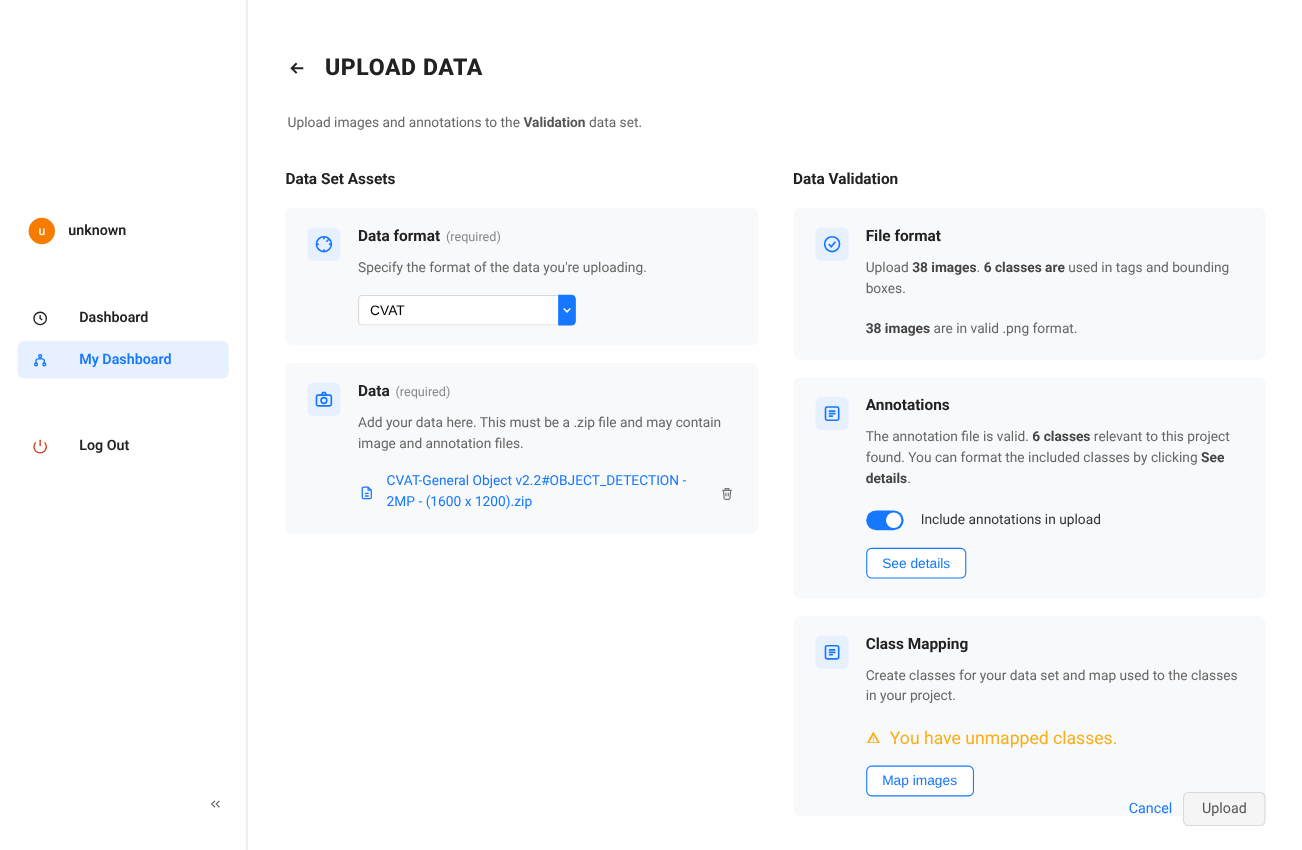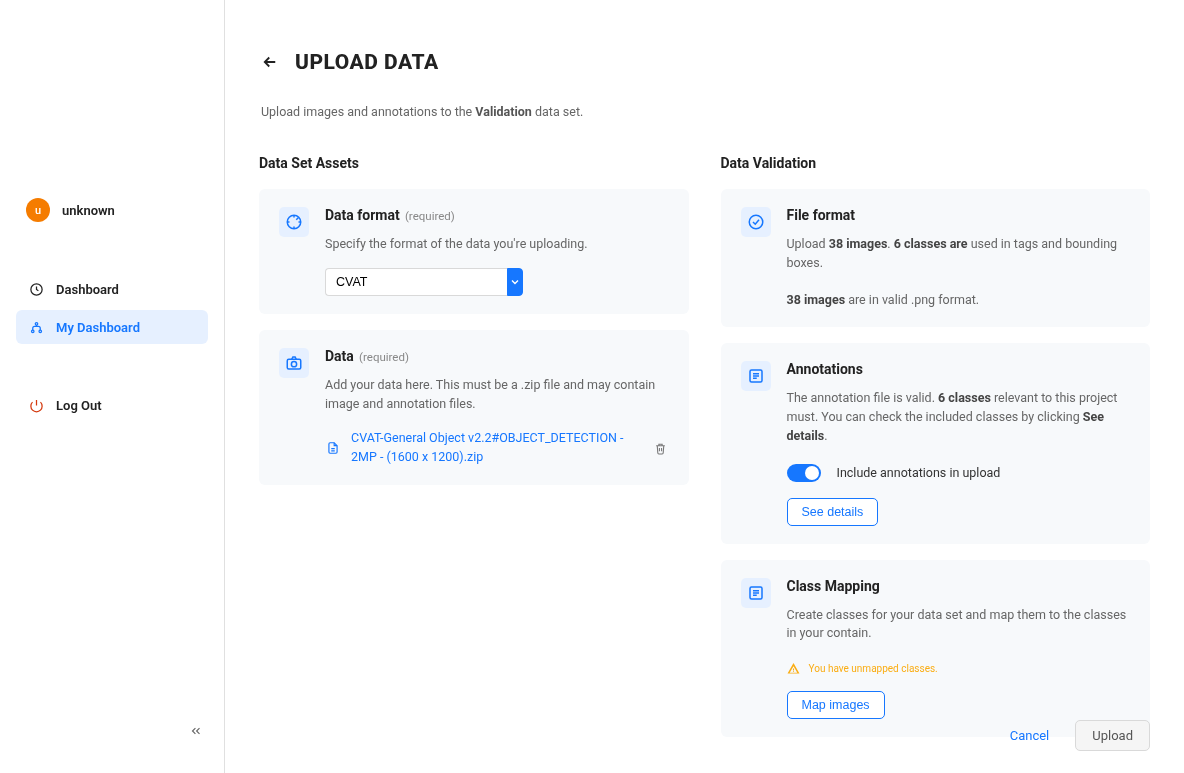--- a/index.html
+++ b/index.html
@@ -6,21 +6,21 @@
 body { font-family: -apple-system, BlinkMacSystemFont, "Segoe UI", Roboto, Helvetica, Arial, sans-serif; font-size: 13px; color: #222; background: #fff; width: 1184px; height: 773px; overflow: hidden; }
 
 .app { display: flex; height: 100%; }
 
 
 .sidebar { width: 225px; border-right: 1px solid #e0e0e0; display: flex; flex-direction: column; padding: 16px; position: relative; }
 .user-block { display: flex; align-items: center; gap: 12px; margin-top: 180px; margin-bottom: 48px; padding: 2px 10px; }
 .avatar { width: 24px; height: 24px; border-radius: 50%; background: #f57c00; color: #fff; font-size: 11px; display: flex; align-items: center; justify-content: center; font-weight: 500; }
 .user-name { font-weight: 600; font-size: 13px; }
 .nav { display: flex; flex-direction: column; gap: 4px; }
-.nav-item { display: flex; align-items: center; gap: 12px; padding: 9px 12px; border-radius: 6px; cursor: pointer; font-size: 13px; font-weight: 600; color: #222; }
+.nav-item { display: flex; align-items: center; gap: 28px; padding: 9px 12px; border-radius: 6px; cursor: pointer; font-size: 13px; font-weight: 600; color: #222; }
 .nav-item.active { background: #e6f0ff; color: #1677ff; }
 .nav-item .icon { width: 16px; height: 16px; display: flex; align-items: center; justify-content: center; }
 .nav-logout { margin-top: 40px; }
 .collapse-handle { position: absolute; bottom: 30px; right: 16px; width: 24px; height: 24px; display: flex; align-items: center; justify-content: center; cursor: pointer; color: #666; font-size: 14px; }
 
 
 .main { flex: 1; padding: 50px 34px 20px 34px; overflow-y: auto; position: relative; }
 .page-header { display: flex; align-items: center; gap: 14px; margin-bottom: 30px; }
 .back-btn { width: 22px; height: 22px; display: flex; align-items: center; justify-content: center; cursor: pointer; }
 .page-title { font-size: 21px; font-weight: 800; letter-spacing: 0.5px; }
@@ -49,24 +49,24 @@
 .file-name { color: #1677ff; font-size: 12.5px; flex: 1; line-height: 1.5; cursor: pointer; max-width: 310px; }
 .trash { color: #777; cursor: pointer; width:16px; height:16px; display:flex; align-items:center; justify-content:center; }
 
 .toggle-row { display: flex; align-items: center; gap: 16px; margin-top: 18px; }
 .toggle { width: 34px; height: 18px; border-radius: 10px; background: #1677ff; position: relative; cursor: pointer; }
 .toggle::after { content: ""; width: 14px; height: 14px; border-radius: 50%; background: #fff; position: absolute; top: 2px; right: 2px; }
 .toggle-label { font-size: 12.5px; color: #333; }
 
 .btn { display: inline-block; border: 1px solid #1677ff; color: #1677ff; background: #fff; border-radius: 5px; padding: 6px 14px; font-size: 12.5px; cursor: pointer; margin-top: 16px; }
 
-.warn-row { display: flex; align-items: center; gap: 8px; margin-top: 18px; color: #faad14; font-size: 10px; }
+.warn-row { display: flex; align-items: center; gap: 8px; margin-top: 18px; color: #faad14; font-size: 16px; }
 .warn-ico { width: 14px; height: 14px; display:flex; align-items:center; justify-content:center; }
 
-.footer { position: absolute; bottom: 22px; right: 34px; display: flex; gap: 16px; align-items: center; }
+.footer { position: absolute; bottom: 22px; right: 34px; display: flex; gap: 0; align-items: center; }
 .footer .link-btn { color: #1677ff; font-size: 13px; cursor: pointer; padding: 6px 10px; }
 .footer .upload-btn { border: 1px solid #d9d9d9; background: #f5f5f5; color: #555; border-radius: 5px; padding: 7px 16px; font-size: 13px; cursor: pointer; }
 </style>
 </head>
 <body>
 
 <div class="app">
 
   <aside class="sidebar">
     <div class="user-block">
@@ -211,42 +211,42 @@
           <div class="card-head">
             <div class="card-icon">
               <svg width="18" height="18" viewBox="0 0 24 24" fill="none" stroke="currentColor" stroke-width="2">
                   <rect x="4" y="4" width="16" height="16" rx="2"></rect>
                   <path d="M8 9h8M8 12h8M8 15h5"></path>
                 </svg>
             </div>
             <div class="card-body">
               <span class="card-title">Annotations</span>
               <div class="card-sub">
-                <span>The annotation file is valid. </span><b>6 classes</b><span> relevant to this project must. You can check the included classes by clicking </span><b>See details</b><span>.</span>
+                <span>The annotation file is valid. </span><b>6 classes</b><span> relevant to this project found. You can format the included classes by clicking </span><b>See details</b><span>.</span>
               </div>
               <div class="toggle-row">
                 <div class="toggle"></div>
                 <span class="toggle-label">Include annotations in upload</span>
               </div>
               <button class="btn">See details</button>
             </div>
           </div>
         </div>
 
         <div class="card">
           <div class="card-head">
             <div class="card-icon">
               <svg width="18" height="18" viewBox="0 0 24 24" fill="none" stroke="currentColor" stroke-width="2">
                   <rect x="4" y="4" width="16" height="16" rx="2"></rect>
                   <path d="M8 9h8M8 12h8M8 15h5"></path>
                 </svg>
             </div>
             <div class="card-body">
               <span class="card-title">Class Mapping</span>
-              <div class="card-sub">Create classes for your data set and map them to the classes in your contain.</div>
+              <div class="card-sub">Create classes for your data set and map used to the classes in your project.</div>
               <div class="warn-row">
                 <span class="warn-ico">
                   <svg width="13" height="13" viewBox="0 0 24 24" fill="currentColor">
                       <path d="M12 2L1 21h22L12 2zm0 6l7 12H5l7-12zm-1 4v3h2v-3h-2zm0 4v2h2v-2h-2z"></path>
                     </svg>
                 </span>
                 <span>You have unmapped classes.</span>
               </div>
               <button class="btn">Map images</button>
             </div>

